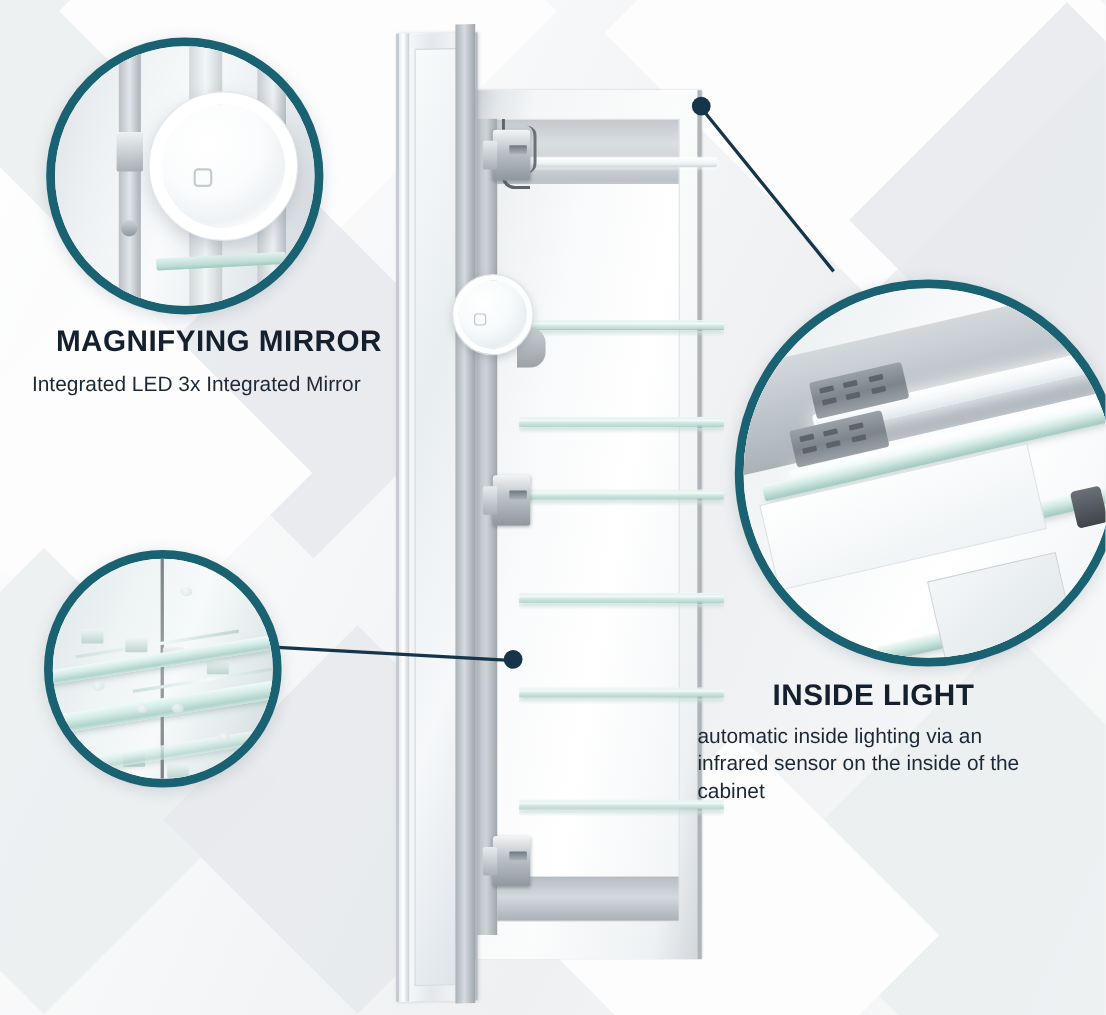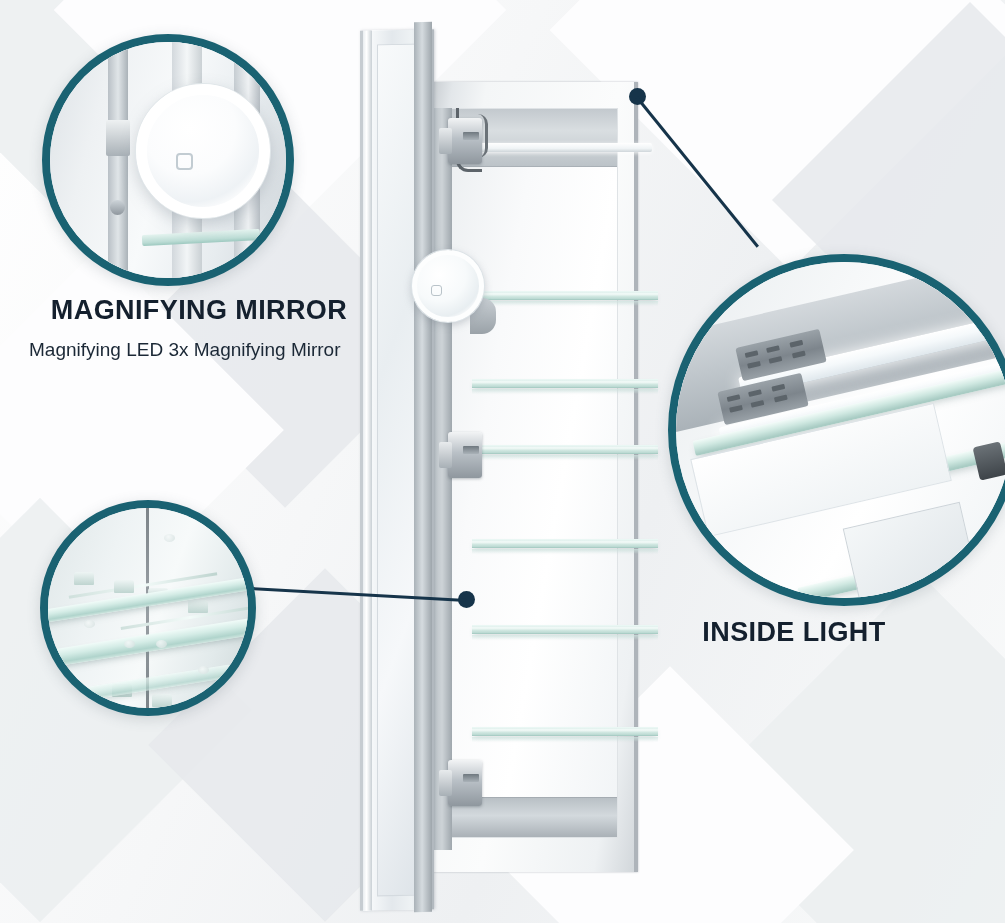--- a/index.html
+++ b/index.html
@@ -421,21 +421,22 @@
     <div class="l-glass" style="left:120px; top:300px; width:230px; transform:rotate(-13deg);"></div>
 
     <div class="l-panel" style="left:20px; top:168px; width:250px; height:80px; transform:rotate(-13deg);"></div>
     <div class="l-corner" style="left:176px; top:252px; transform:rotate(-13deg);"></div>
     <div class="l-cyl" style="left:300px; top:182px; transform:rotate(-13deg);"></div>
   </div>
 </div>
 
 <div class="txt" id="t-mirror">
   <div class="head">MAGNIFYING MIRROR</div>
-  <div class="body">Magnifying LED 3x Magnifying Mirror</div>
+  <div class="body">Integrated LED 3x Integrated Mirror</div>
 </div>
 
 <div class="txt" id="t-shelves">
 </div>
 
 <div class="txt" id="t-light">
   <div class="head">INSIDE LIGHT</div>
+  <div class="body">automatic inside lighting via an infrared sensor on the inside of the cabinet</div>
 </div>
 
 </body></html>

